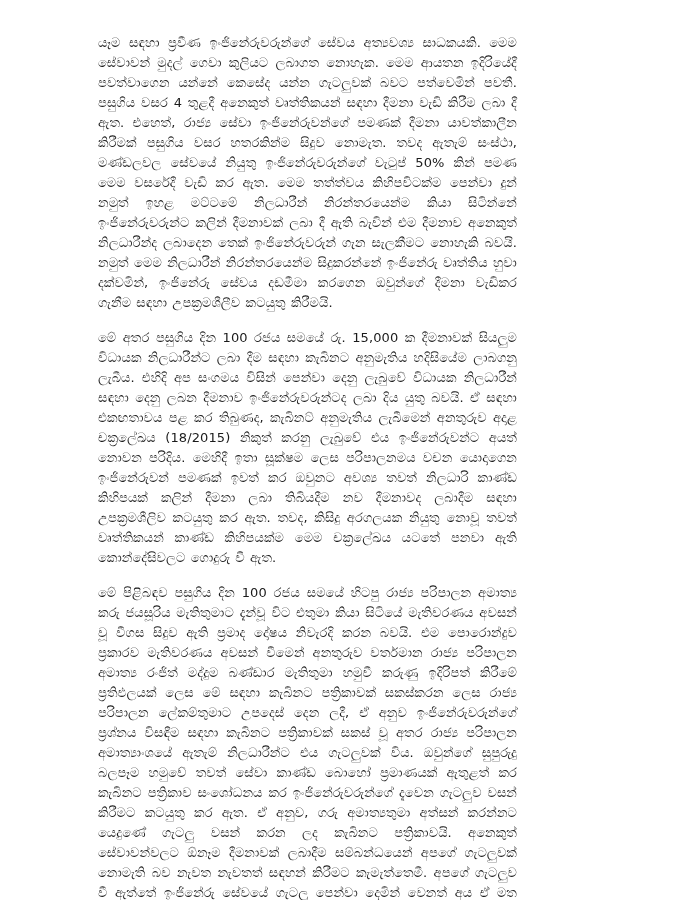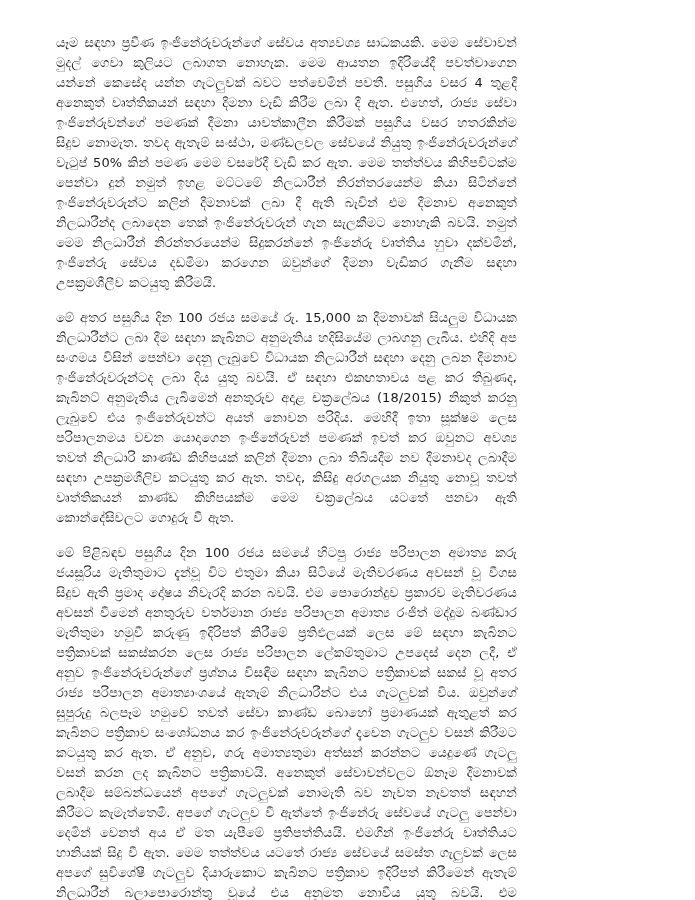--- a/index.html
+++ b/index.html
@@ -11,21 +11,21 @@
     height: 900px;
     background: #ffffff;
     overflow: hidden;
     font-family: "DejaVu Sans", "Liberation Sans", sans-serif;
   }
   .doc-page {
     box-sizing: border-box;
     width: 645px;
     height: 900px;
     background: #ffffff;
-    padding: 33px 128px 20px 56px;
+    padding: 33px 128px 20px 98px;
   }
   .doc-page p {
     margin: 0 0 15px 0;
     color: #1b1b1b;
     font-size: 13px;
     line-height: 20px;
     text-align: justify;
     text-justify: inter-word;
     word-spacing: 1px;
     letter-spacing: 0.1px;

